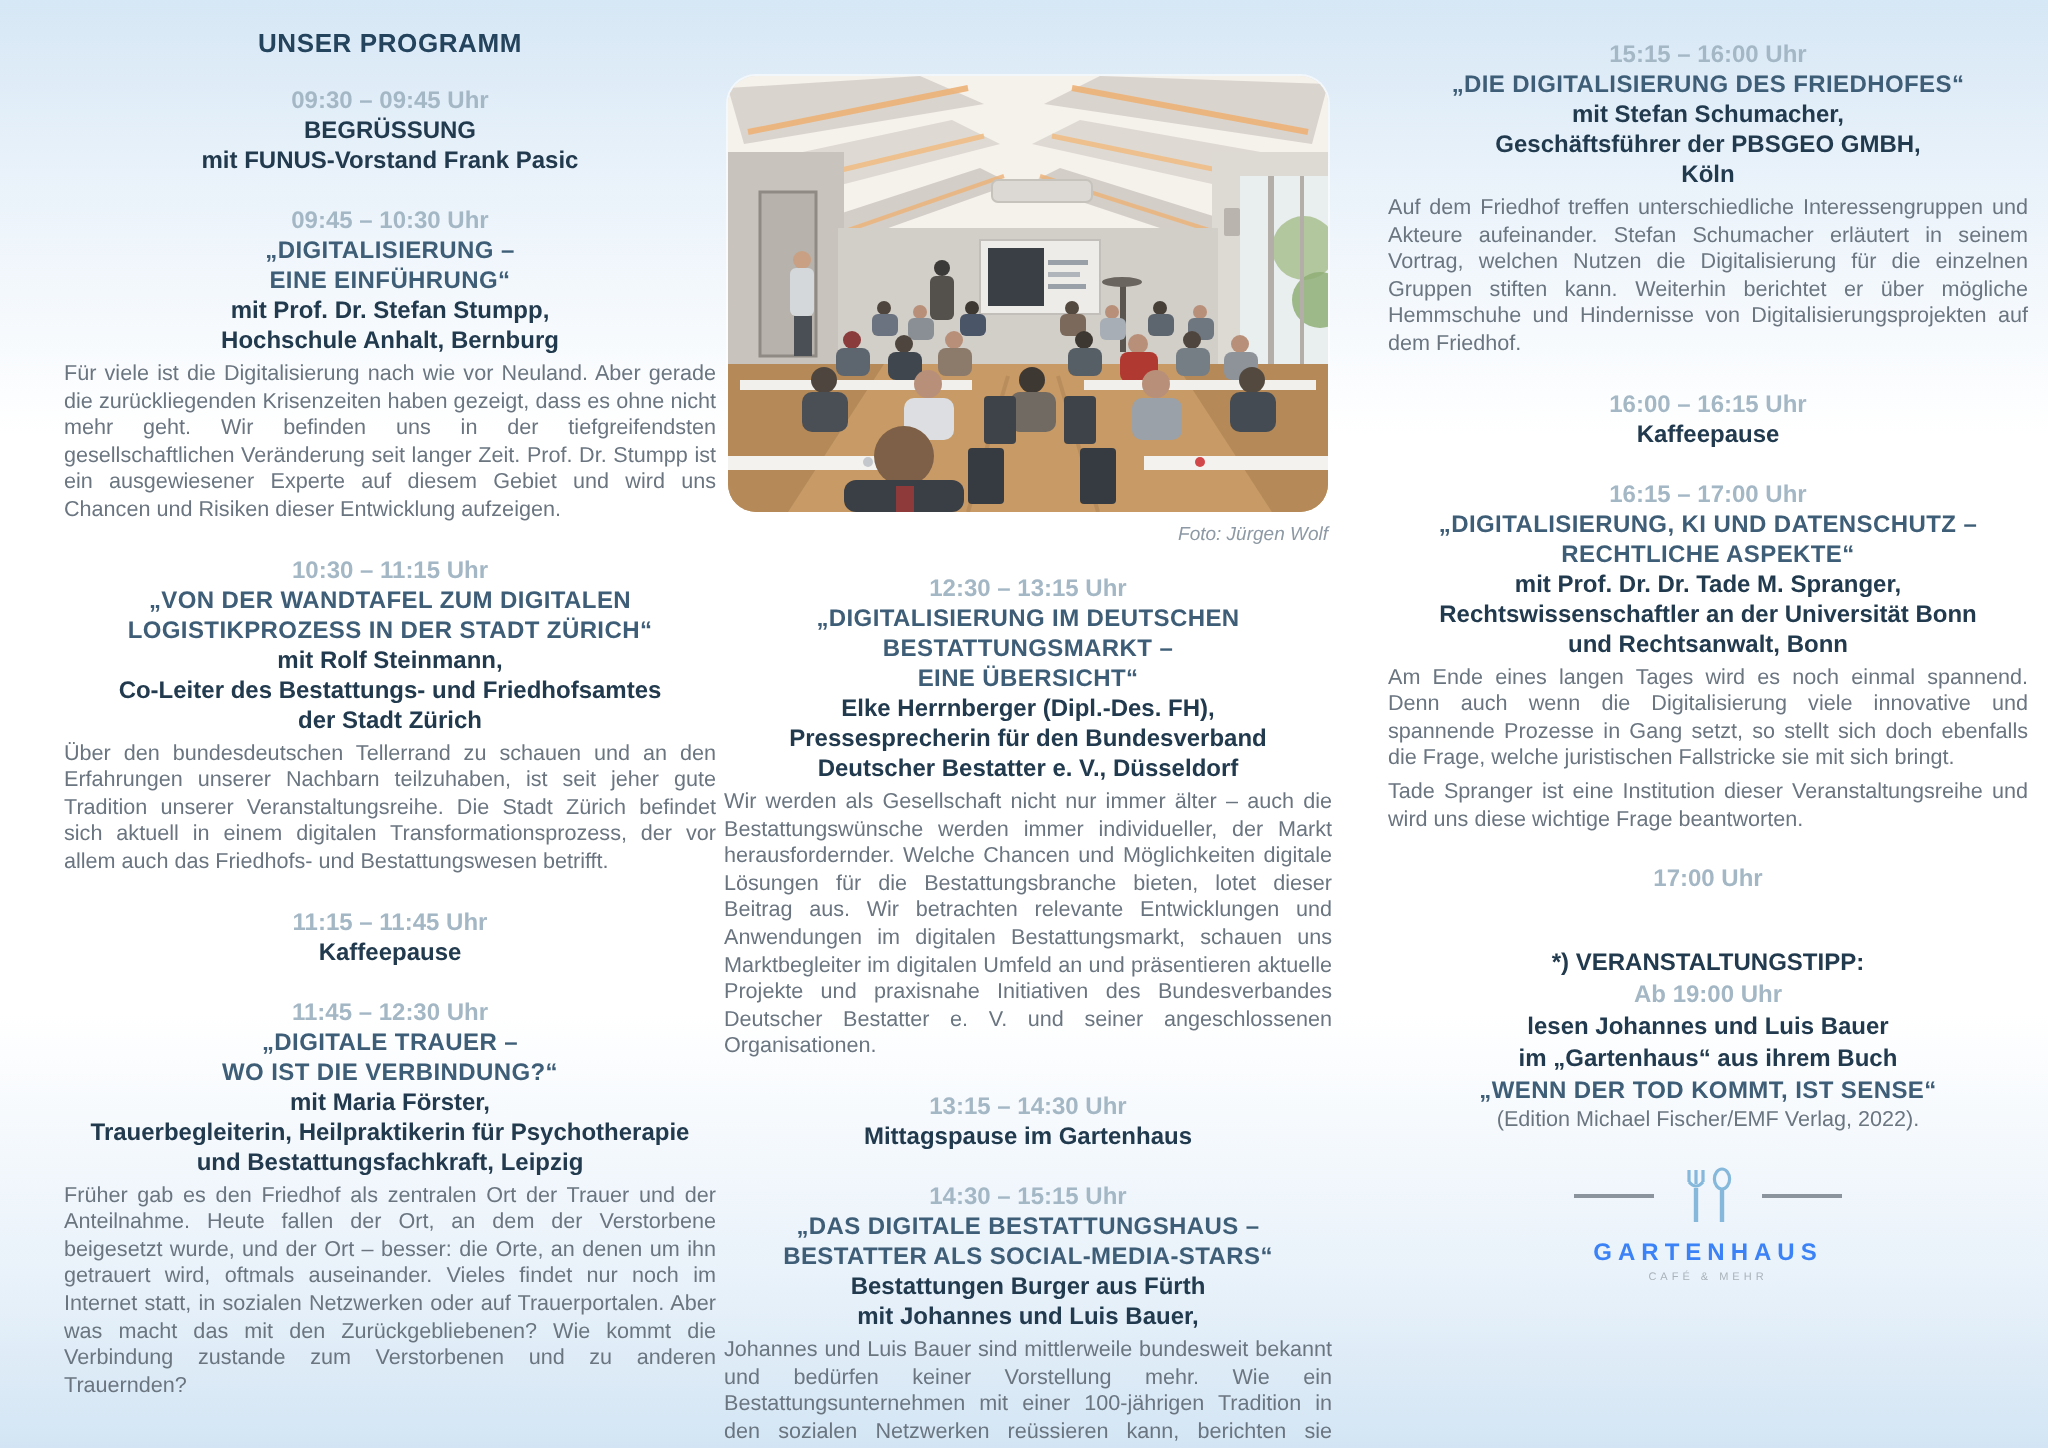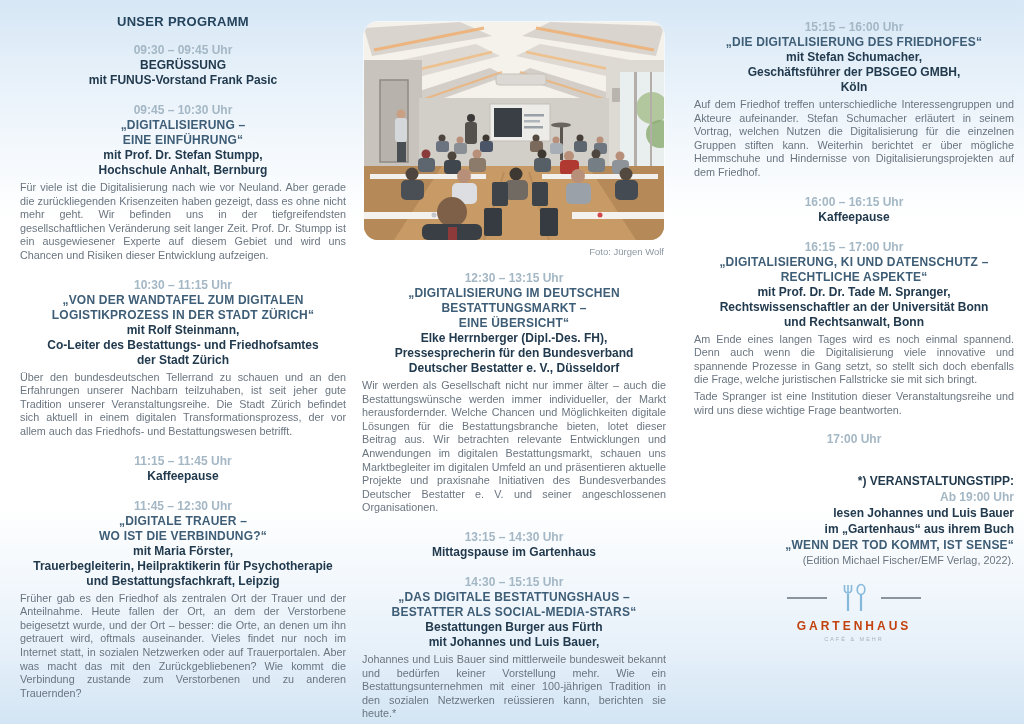--- a/index.html
+++ b/index.html
@@ -2,50 +2,50 @@
 <html><head>
 <meta charset="utf-8">
 <style>
   html,body{margin:0;padding:0;}
   body{
     width:1024px;height:724px;position:relative;overflow:hidden;
     font-family:"Liberation Sans",sans-serif;
     background:linear-gradient(180deg,#d6e7f5 0%,#e9f2fa 12%,#ffffff 30%,#ffffff 70%,#e9f2fa 88%,#d3e5f4 100%);
   }
   .col{position:absolute;}
-  .col-left{left:20px;top:14px;width:326px;}
+  .col-left{left:32px;top:14px;width:326px;}
   .col-middle{left:362px;top:14px;width:304px;}
   .col-right{left:694px;top:20px;width:320px;}
   .program-header{
     text-align:center;font-size:13px;font-weight:700;color:#24435c;
     letter-spacing:.3px;margin-bottom:14px;
   }
   .session{margin-bottom:15px;text-align:center;}
   .time{font-size:12px;font-weight:700;color:#a4b7c5;line-height:15px;}
   .title-line{font-size:12px;font-weight:700;color:#3e5d76;line-height:15px;letter-spacing:.2px;}
   .bold-line{font-size:12px;font-weight:700;color:#223a4e;line-height:15px;}
   .body{
     font-size:10.8px;color:#6a7580;line-height:13.6px;
     text-align:justify;margin-top:3px;
   }
-  .photo-wrap{width:302px;margin:8px 0 0 2px;}
+  .photo-wrap{width:302px;margin:24px 0 0 2px;font-style:italic;}
   .photo{
     width:300px;height:218px;border-radius:14px;overflow:hidden;display:block;
     box-shadow:0 0 0 1px rgba(255,255,255,.6);
   }
   .photo-caption{
     text-align:right;font-size:9.5px;color:#8d99a4;margin:6px 2px 14px 0;
   }
-  .tip{margin-top:26px;text-align:right;}
+  .tip{margin-top:26px;text-align:center;}
   .tip .note{font-size:10.8px;color:#6a7580;line-height:14px;}
   .tip > div{line-height:16px;}
   .logo{margin-top:16px;text-align:center;}
   .logo-row{display:flex;align-items:center;justify-content:center;gap:10px;}
   .logo-line{width:40px;height:2px;background:#8b949c;}
-  .logo-name{font-size:12px;font-weight:700;color:#c2410c;letter-spacing:3px;margin-top:6px;}
+  .logo-name{font-size:12px;font-weight:700;color:#3b82f6;letter-spacing:3px;margin-top:6px;}
   .logo-tagline{font-size:5.5px;color:#a9b2b9;letter-spacing:2px;margin-top:3px;}
 </style>
 </head>
 <body>
 
 <div class="col col-left">
   <div class="program-header">UNSER PROGRAMM</div>
   <div class="sessions">
       <div class="session">
         <div class="time">09:30 – 09:45 Uhr</div>

